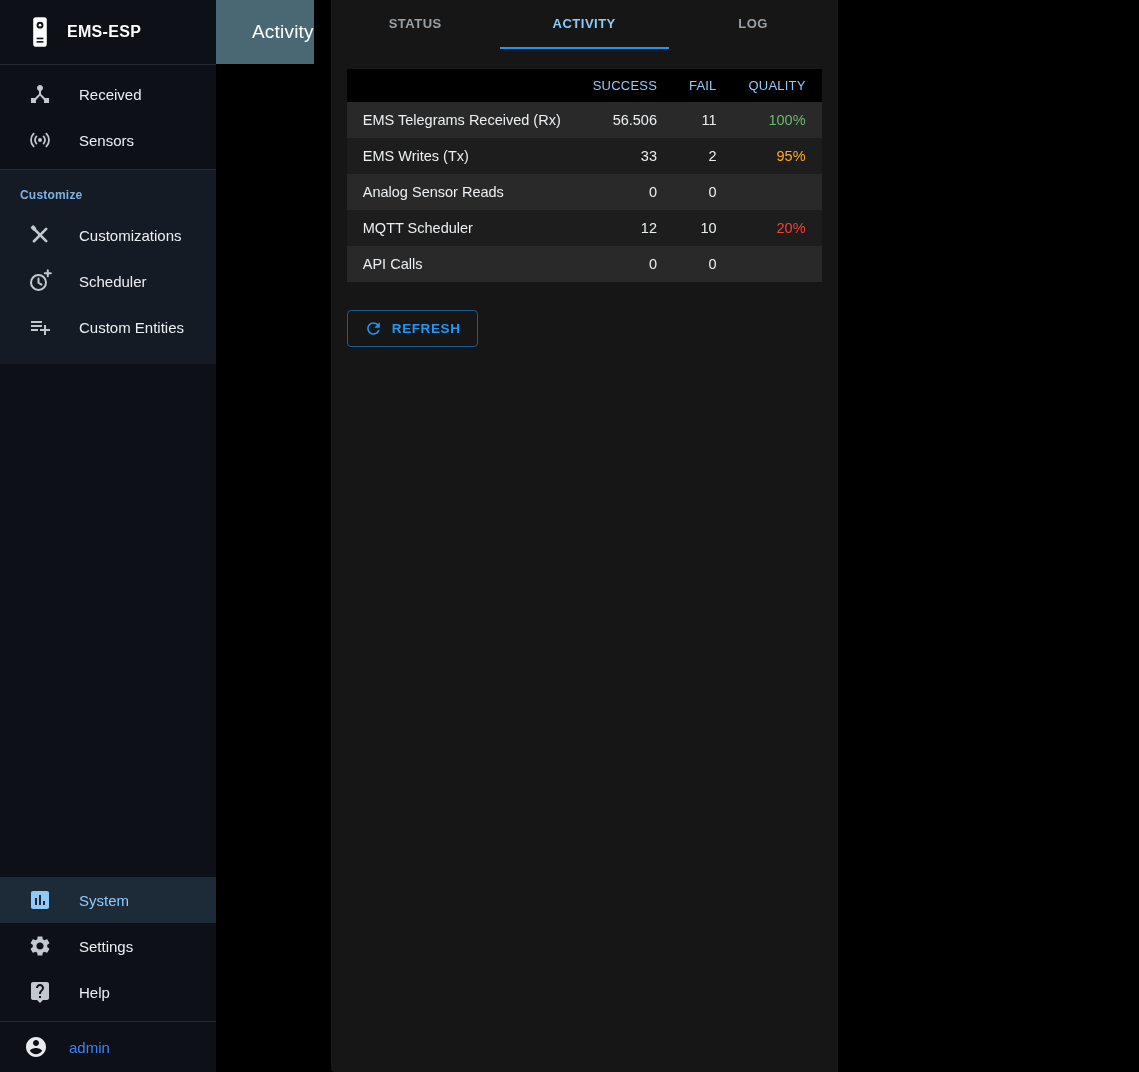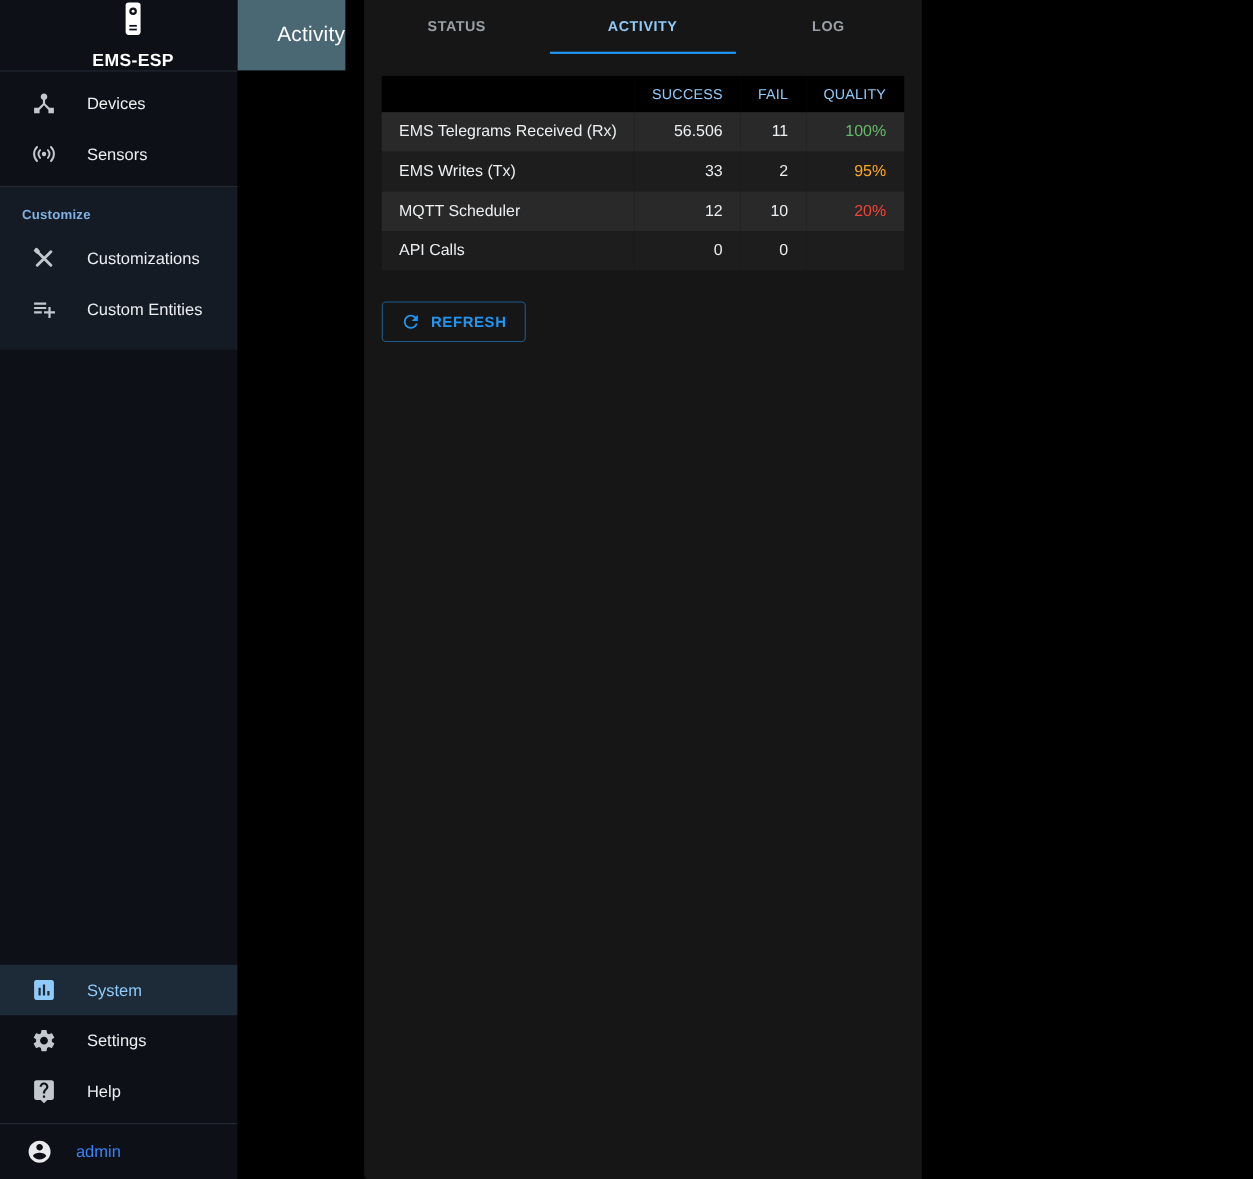--- a/index.html
+++ b/index.html
@@ -10,21 +10,21 @@
     color: #e8eaed;
   }
   .app { display: flex; width: 1139px; height: 1072px; }
 
   
   .sidebar {
     width: 216px; min-width: 216px; height: 100%;
     background: var(--sidebar_bg, #0d1117);
     display: flex; flex-direction: column;
   }
-  .sb-header { height: 64px; display: flex; align-items: center; padding-left: 26px; gap: 13px; flex-direction: column; }
+  .sb-header { height: 64px; display: flex; align-items: center; padding-left: 26px; gap: 13px; }
   .logo { width: 28px; height: 34px; display: inline-flex; }
   .sb-title { font-size: 16px; font-weight: 700; color: #fff; letter-spacing: .3px; }
   .divider { height: 1px; background: #232a33; width: 100%; }
   .sb-group { padding: 6px 0; }
   .sb-item {
     height: 46px; display: flex; align-items: center; padding-left: 28px; gap: 27px;
     cursor: pointer; color: #cfd4da;
   }
   .sb-item .sb-icon { width: 24px; height: 24px; display: inline-flex; color: #c2c8ce; }
   .sb-item .sb-label { font-size: 15px; color: #eceff1; }
@@ -102,21 +102,21 @@
     </div>
     <div class="divider"></div>
 
     <nav class="sb-group">
       <div class="sb-item">
         <span class="sb-icon">
           <svg viewBox="0 0 24 24" fill="currentColor">
               <path d="M17 16l-4-4V8.82C14.16 8.4 15 7.3 15 6c0-1.66-1.34-3-3-3S9 4.34 9 6c0 1.3.84 2.4 2 2.82V12l-4 4H3v5h5v-3.05l4-4.2 4 4.2V21h5v-5h-4z"></path>
             </svg>
         </span>
-        <span class="sb-label">Devices</span>
+        <span class="sb-label">Received</span>
       </div>
       <div class="sb-item">
         <span class="sb-icon">
           <svg viewBox="0 0 24 24">
               <circle cx="12" cy="12" r="2" fill="currentColor"></circle>
               <path d="M8.46 15.54a5 5 0 010-7.08M15.54 8.46a5 5 0 010 7.08M5.64 18.36a9 9 0 010-12.72M18.36 5.64a9 9 0 010 12.72" stroke="currentColor" stroke-width="1.8" fill="none" stroke-linecap="round"></path>
             </svg>
         </span>
         <span class="sb-label">Sensors</span>
       </div>
@@ -129,20 +129,30 @@
         <span class="sb-icon">
           <svg viewBox="0 0 24 24" fill="currentColor">
               <g>
                 <rect x="10.8" y="2" width="2.6" height="20" rx="1.3" transform="rotate(45 12 12)"></rect>
                 <rect x="10.8" y="2" width="2.6" height="20" rx="1.3" transform="rotate(-45 12 12)"></rect>
                 <rect x="3" y="3" width="5" height="4" rx="1" transform="rotate(45 5.5 5)"></rect>
               </g>
             </svg>
         </span>
         <span class="sb-label">Customizations</span>
+      </div>
+      <div class="sb-item">
+        <span class="sb-icon">
+          <svg viewBox="0 0 24 24" fill="none" stroke="currentColor" stroke-width="2" stroke-linecap="round">
+              <circle cx="10.5" cy="13.5" r="7.5"></circle>
+              <path d="M10.5 9.5v4.3l3 1.8"></path>
+              <path d="M16.8 4.2h6M19.8 1.2v6"></path>
+            </svg>
+        </span>
+        <span class="sb-label">Scheduler</span>
       </div>
       <div class="sb-item">
         <span class="sb-icon">
           <svg viewBox="0 0 24 24" fill="currentColor">
               <path d="M14 10H3v2h11v-2zm0-4H3v2h11V6zm4 8v-4h-2v4h-4v2h4v4h2v-4h4v-2h-4zM3 16h7v-2H3v2z"></path>
             </svg>
         </span>
         <span class="sb-label">Custom Entities</span>
       </div>
     </div>
@@ -213,20 +223,26 @@
               <td>EMS Telegrams Received (Rx)</td>
               <td class="num">56.506</td>
               <td class="num">11</td>
               <td class="num" style="color: rgb(102, 187, 106);">100%</td>
             </tr>
             <tr>
               <td>EMS Writes (Tx)</td>
               <td class="num">33</td>
               <td class="num">2</td>
               <td class="num" style="color: rgb(255, 167, 38);">95%</td>
+            </tr>
+            <tr>
+              <td>Analog Sensor Reads</td>
+              <td class="num">0</td>
+              <td class="num">0</td>
+              <td class="num"></td>
             </tr>
             <tr>
               <td>MQTT Scheduler</td>
               <td class="num">12</td>
               <td class="num">10</td>
               <td class="num" style="color: rgb(244, 67, 54);">20%</td>
             </tr>
             <tr>
               <td>API Calls</td>
               <td class="num">0</td>

